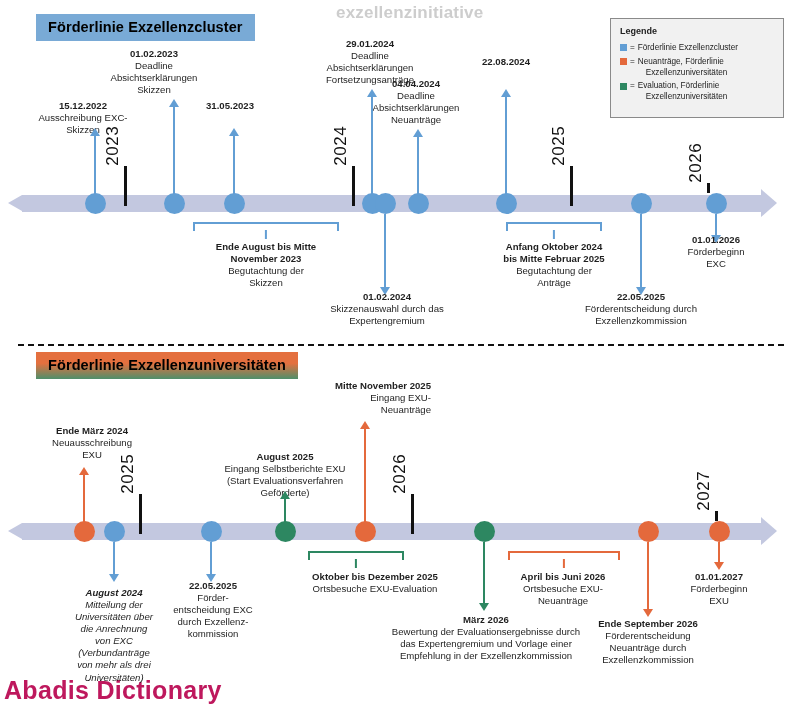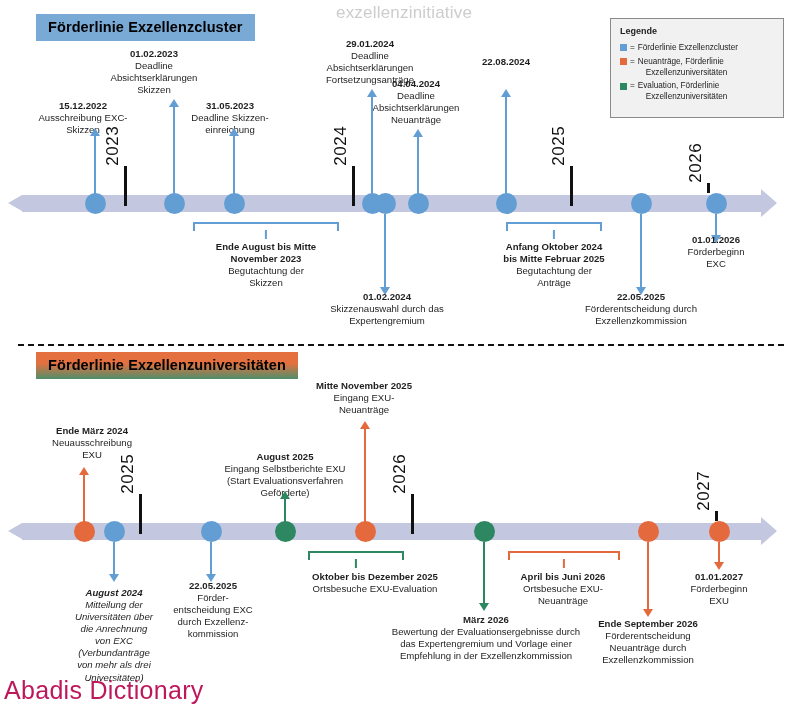--- a/index.html
+++ b/index.html
@@ -13,21 +13,21 @@
     overflow: hidden;
     font-family: "Liberation Sans", sans-serif;
     color: #1a1a1a;
   }
   .stage { position: absolute; inset: 0; }
 
   
   .wm {
     position: absolute;
     color: #cdcdcd;
-    font-weight: 400;
+    font-weight: 700;
     user-select: none;
     white-space: nowrap;
   }
   .wm-top { left: 336px; top: 3px; font-size: 17px; letter-spacing: .2px; }
   .wm-bottom { left: 4px; top: 676px; font-size: 25px; letter-spacing: .3px; color: #be185d; }
 
   
   .sec-badge {
     position: absolute;
     font-weight: bold;
@@ -216,22 +216,20 @@
 Skizzen</span>
   </div>
   <div class="lbl-box" style="left:91px; top:48px; width:126px;">
     <span class="d">01.02.2023</span>
     <span class="t">Deadline
 Absichtserklärungen
 Skizzen</span>
   </div>
   <div class="lbl-box" style="left:174px; top:100px; width:112px;">
     <span class="d">31.05.2023</span>
-    <span class="t">Deadline Skizzen-
-einreichung</span>
   </div>
   <div class="lbl-box" style="left:304px; top:38px; width:132px;">
     <span class="d">29.01.2024</span>
     <span class="t">Deadline
 Absichtserklärungen
 Fortsetzungsanträge</span>
   </div>
   <div class="lbl-box" style="left:357px; top:78px; width:118px;">
     <span class="d">04.04.2024</span>
     <span class="t">Deadline
@@ -346,21 +344,21 @@
     <span class="d">Ende März 2024</span>
     <span class="t">Neuausschreibung
 EXU</span>
   </div>
   <div class="lbl-box" style="left:205px; top:451px; width:160px;">
     <span class="d">August 2025</span>
     <span class="t">Eingang Selbstberichte EXU
 (Start Evaluationsverfahren
 Geförderte)</span>
   </div>
-  <div class="lbl-box" style="left:297px; top:380px; width:134px;">
+  <div class="lbl-box" style="left:297px; top:380px; width:134px;text-align:right;">
     <span class="d">Mitte November 2025</span>
     <span class="t">Eingang EXU-
 Neuanträge</span>
   </div>
 
   <div class="stem up s-orng" style="left:83px;  top:474px; height:49px;">
       <span class="head"></span>
     </div>
   <div class="stem up s-grn" style="left:284px; top:498px; height:25px;">
       <span class="head"></span>

